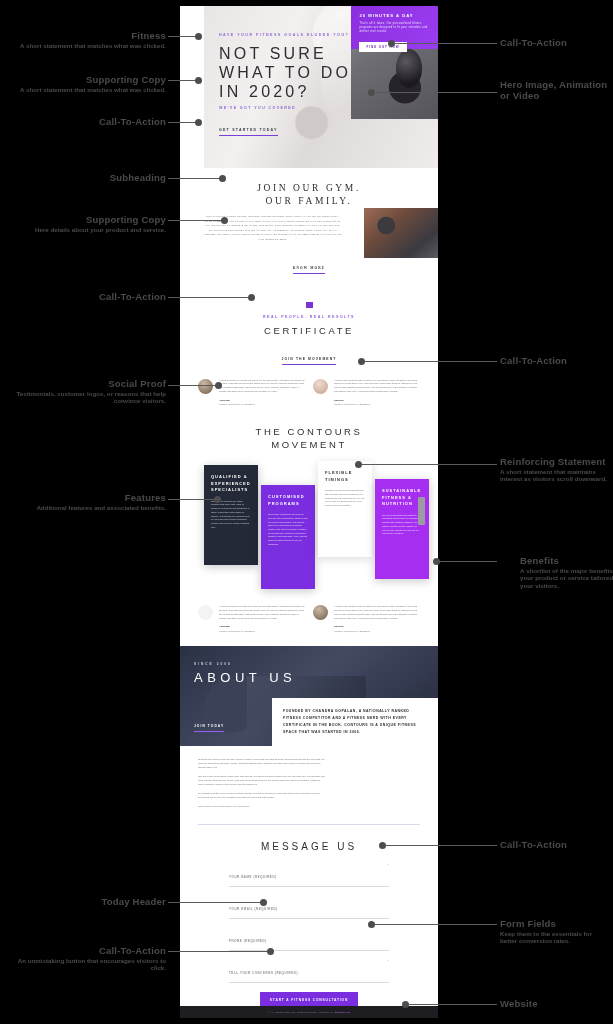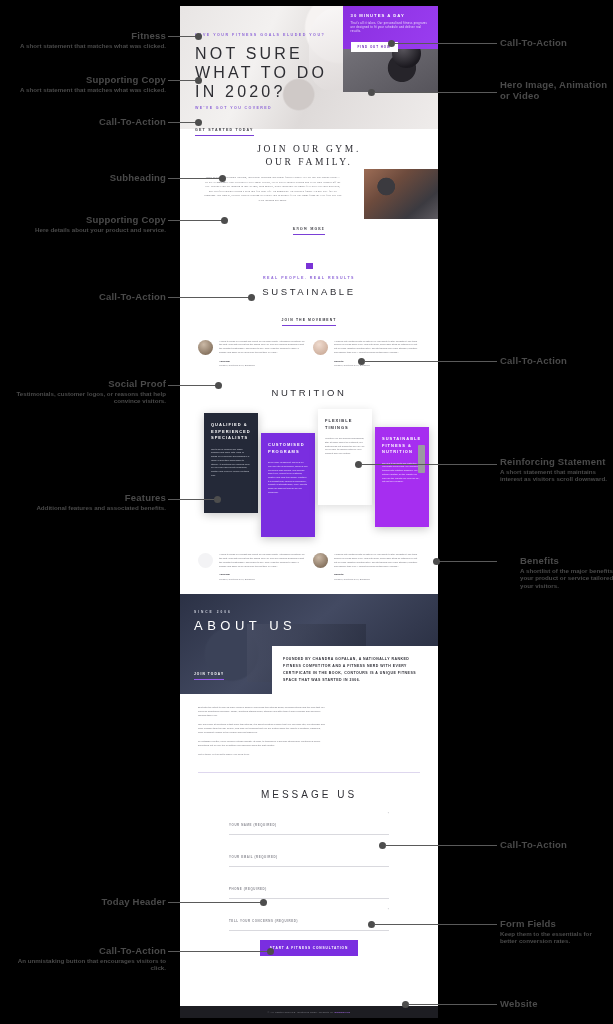--- a/index.html
+++ b/index.html
@@ -18,21 +18,21 @@
 
   .lead { position:absolute; height:1px; background:#5a5a5a; }
   .dot  { position:absolute; width:7px; height:7px; border-radius:50%;
           background:#4d4d4d; }
 
   
   .page { position:absolute; left:180px; top:6px; width:258px; height:1012px;
           background:#fff; overflow:hidden; }
 
   
-  .hero { position:relative; height:123px; background:#fde047; }
+  .hero { position:relative; height:162px; background:#fde047;margin-left:24px; }
   .hero-photo { position:absolute; inset:0;
       background:
         radial-gradient(circle at 62% 18%, #f6f3f2 0 18%, transparent 19%),
         radial-gradient(circle at 46% 72%, #cfc9c7 0 9%, transparent 10%),
         linear-gradient(115deg,#e8e5e4 0%, #f3f1f0 32%, #dedad9 55%, #efeceb 100%);
   }
   .hero-photo:after{ content:""; position:absolute; left:50%; top:2%;
       width:26%; height:66%; border-radius:40% 40% 30% 30%;
       background:linear-gradient(160deg,#fbf9f9,#dcd7d6); opacity:.85; }
   .hero-left { position:absolute; left:0; top:0; width:63%; height:100%;
@@ -207,21 +207,21 @@
       <div class="h2">OUR FAMILY.</div>
       <div class="body-sm" style="width:62%;margin-left:6px;">Three decades of personal training, individual coaching and group fitness classes. We are not just another gym — we are a community that celebrates every small victory, every sweat-soaked session and every goal crossed off the list. Whether you are looking to lose weight, gain muscle, build endurance or simply feel better in your own skin, our certified coaches design a plan that fits your life. No gimmicks. No crowded floors. No one-size-fits-all programs. Just honest, science-backed training in a space that genuinely feels like home from the very first day you walk through our doors.</div>
       <div class="center" style="margin-top:12px;">
         <a class="btn-line">KNOW MORE</a>
       </div>
     </section>
 
     <section class="sec">
       <div class="tiny-badge"></div>
       <div class="kick-c">REAL PEOPLE. REAL RESULTS</div>
-      <div class="h2" style="margin-top:5px;">SUSTAINABLE</div>
+      <div class="h2" style="margin-top:5px;">CERTIFICATE</div>
       <div class="center" style="margin-top:9px;">
         <a class="btn-line">JOIN THE MOVEMENT</a>
       </div>
       <div class="quote-row">
         <div class="quote">
           <div class="ava"></div>
           <div>
             <div class="q-txt">"I used to weigh in a weight and reflect my physical health. I struggled repeatedly for the past years after being told the scales were all. The well planned sessions rebuilt the constant relationship I had begun to see. Now I had the courage to make a change and show up for myself for the first time in years."</div>
             <div class="q-name">Abhirami</div>
             <div class="q-role">Member, Contours Gym, Bangalore</div>
@@ -232,21 +232,22 @@
           <div>
             <div class="q-txt">"I walked into Contours with no faith in my own ability to stay consistent. The team helped me break down every goal into small, achievable steps so nothing ever felt out of reach. Eighteen months later I am still training and I have stronger, healthier and happier than ever. I cannot recommend this place enough."</div>
             <div class="q-name">Roberta</div>
             <div class="q-role">Member, Contours Gym, Bangalore</div>
           </div>
         </div>
       </div>
     </section>
 
     <section class="sec" style="padding-top:6px;">
-      <div class="h2">NUTRITION</div>
+      <div class="h2">THE CONTOURS</div>
+      <div class="h2">MOVEMENT</div>
       <div class="cards">
         <div class="card c1">
           <h4>QUALIFIED &amp; EXPERIENCED SPECIALISTS</h4>
           <p>Our team of coaches are highly qualified and come with years of hands-on experience specialising in a range of scientific approaches to fitness. At Contours our coaches work on your own movement mechanics, posture and recovery before anything else.</p>
         </div>
         <div class="card c2">
           <h4>CUSTOMISED PROGRAMS</h4>
           <p>Every body is different. There is no one-size-fits-all approach, which is why we build a plan around your specific body type, current level of fitness, lifestyle and long term goals. Whether it is weight loss, improved endurance, mobility or strength gain, every client's goals are different and so are our programs.</p>
         </div>
         <div class="card c3">

